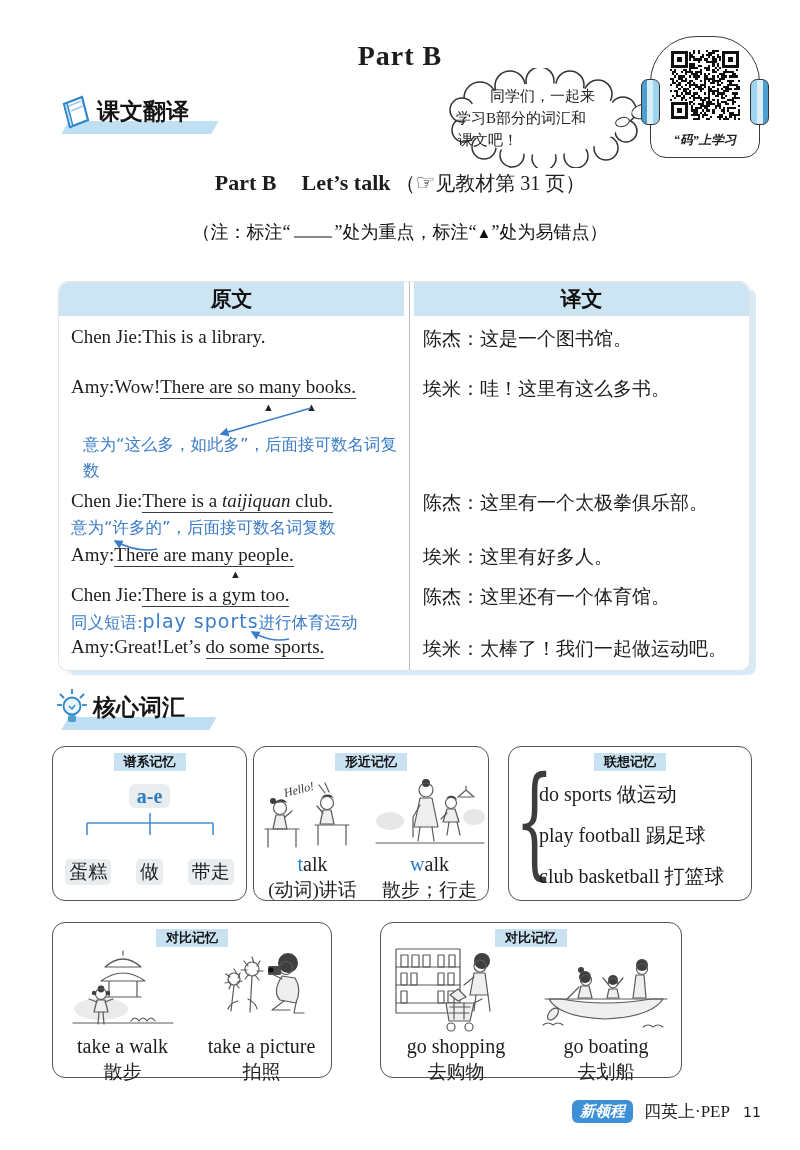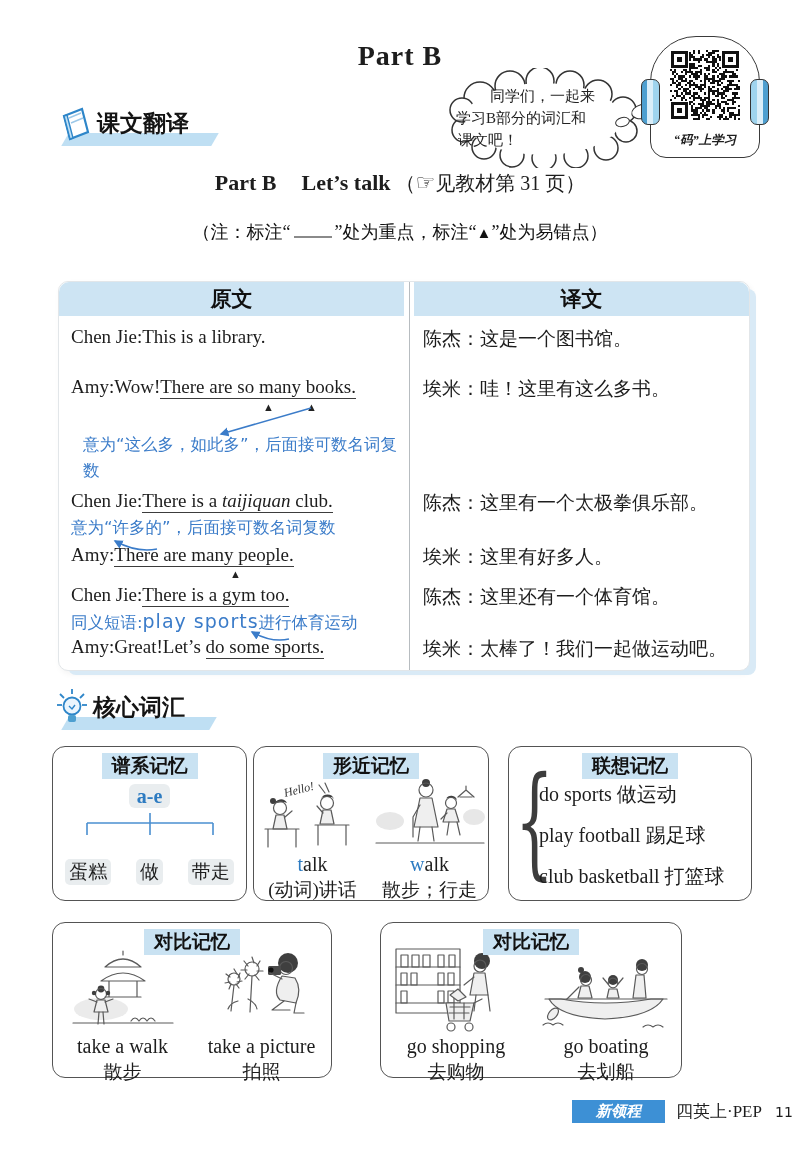--- a/index.html
+++ b/index.html
@@ -32,21 +32,21 @@
     border-radius:7px;background:linear-gradient(90deg,#4d9fd0 0 32%,#daeef9 32% 64%,#9fd4ee 64%);}
   .cup-l{left:-10px;}
   .cup-r{right:-10px;background:linear-gradient(270deg,#4d9fd0 0 32%,#daeef9 32% 64%,#9fd4ee 64%);}
   
   .sec-hdr{height:42px;}
   .sec-hdr .hdr-bg{position:absolute;left:10px;bottom:0;height:13px;background:#bfdff3;
     transform:skewX(-30deg);}
   .sec-hdr .hdr-txt{position:absolute;left:42px;top:4px;
     font-family:"DejaVu Sans","Liberation Sans",sans-serif;font-weight:bold;font-size:23px;color:#141414;}
   .sec-hdr svg{position:absolute;left:0;top:0;}
-  .hdr-trans{left:55px;top:104px;width:200px;}
+  .hdr-trans{left:55px;top:92px;width:200px;}
   .hdr-vocab{left:55px;top:688px;width:200px;}
   .hdr-vocab .hdr-txt{left:38px;}
   
   .subtitle{top:170px;left:0;width:100%;text-align:center;font-size:20px;}
   .subtitle .bold{font-weight:bold;font-size:22px;}
   .subtitle .hand{color:#222;font-family:"DejaVu Sans",sans-serif;font-size:22px;}
   .note{top:220px;left:0;width:100%;text-align:center;font-size:18px;color:#111;}
   .note .blank{display:inline-block;width:38px;height:12px;border-bottom:2px solid #8a8a8a;margin:0 3px;}
   .note .tri{font-size:15px;}
   
@@ -68,21 +68,21 @@
   .it{font-style:italic;}
   .ann{position:absolute;left:24px;width:318px;color:#3b7cc9;
     font-family:"DejaVu Sans","Liberation Sans",sans-serif;font-size:16.5px;line-height:26px;}
   .ann .ps{font-size:19px;letter-spacing:1px;}
   .tri-mark{position:absolute;font-size:11px;color:#222;}
   .arr{position:absolute;}
   
   .vbox{position:absolute;border:1.5px solid #545454;border-radius:13px;background:#fff;}
   .vbox-title{position:absolute;top:6px;left:50%;transform:translateX(-50%);
     background:#c9e2f2;padding:0 10px;white-space:nowrap;
-    font-family:"DejaVu Sans","Liberation Sans",sans-serif;font-weight:bold;font-size:19px;color:#111;}
+    font-family:"DejaVu Sans","Liberation Sans",sans-serif;font-weight:bold;font-size:13px;color:#111;}
   .box1{left:52px;top:746px;width:193px;height:153px;}
   .box2{left:253px;top:746px;width:234px;height:153px;}
   .box3{left:508px;top:746px;width:242px;height:153px;}
   .box4{left:52px;top:922px;width:278px;height:154px;}
   .box5{left:380px;top:922px;width:300px;height:154px;}
   .ae{position:absolute;top:38px;left:0;width:100%;text-align:center;}
   .ae span{background:#e9edef;border-radius:6px;padding:1px 8px;
     color:#2d7bc1;font-weight:bold;font-size:20px;}
   .tree{position:absolute;top:66px;left:0;}
   .wrow{position:absolute;top:86px;left:0;width:100%;display:flex;justify-content:space-around;
@@ -97,21 +97,21 @@
   .box2 .vcol .pic{height:78px;}
   .vlabel{font-size:20px;margin-top:2px;}
   .vcn{font-size:19px;margin-top:1px;}
   .brace{position:absolute;left:6px;top:10px;font-size:122px;font-weight:400;color:#3d3d3d;
     transform:scaleX(.5);transform-origin:left center;line-height:128px;font-family:"DejaVu Serif",serif;}
   .assoc{position:absolute;left:30px;top:20px;}
   .assoc .ai{font-size:20px;margin-bottom:14px;white-space:nowrap;}
   
   .footer{left:572px;top:1100px;display:flex;align-items:center;}
   .badge{background:#3d90d5;color:#fff;font-style:italic;font-weight:bold;font-size:15px;
-    padding:2px 24px;border-radius:0;}
+    padding:2px 8px;border-radius:6px;}
   .bookname{font-size:17px;margin-left:11px;}
   .pagenum{font-family:"DejaVu Sans",sans-serif;font-size:14px;margin-left:13px;}
   svg{display:block;}
   .sk{stroke:#5a5a5a;stroke-width:1.2;fill:none;stroke-linecap:round;stroke-linejoin:round;}
   .skf{stroke:#5a5a5a;stroke-width:1.2;fill:#efefef;stroke-linejoin:round;}
   .hairf{fill:#3f3f3f;stroke:none;}
 </style>
 </head>
 <body>
 

